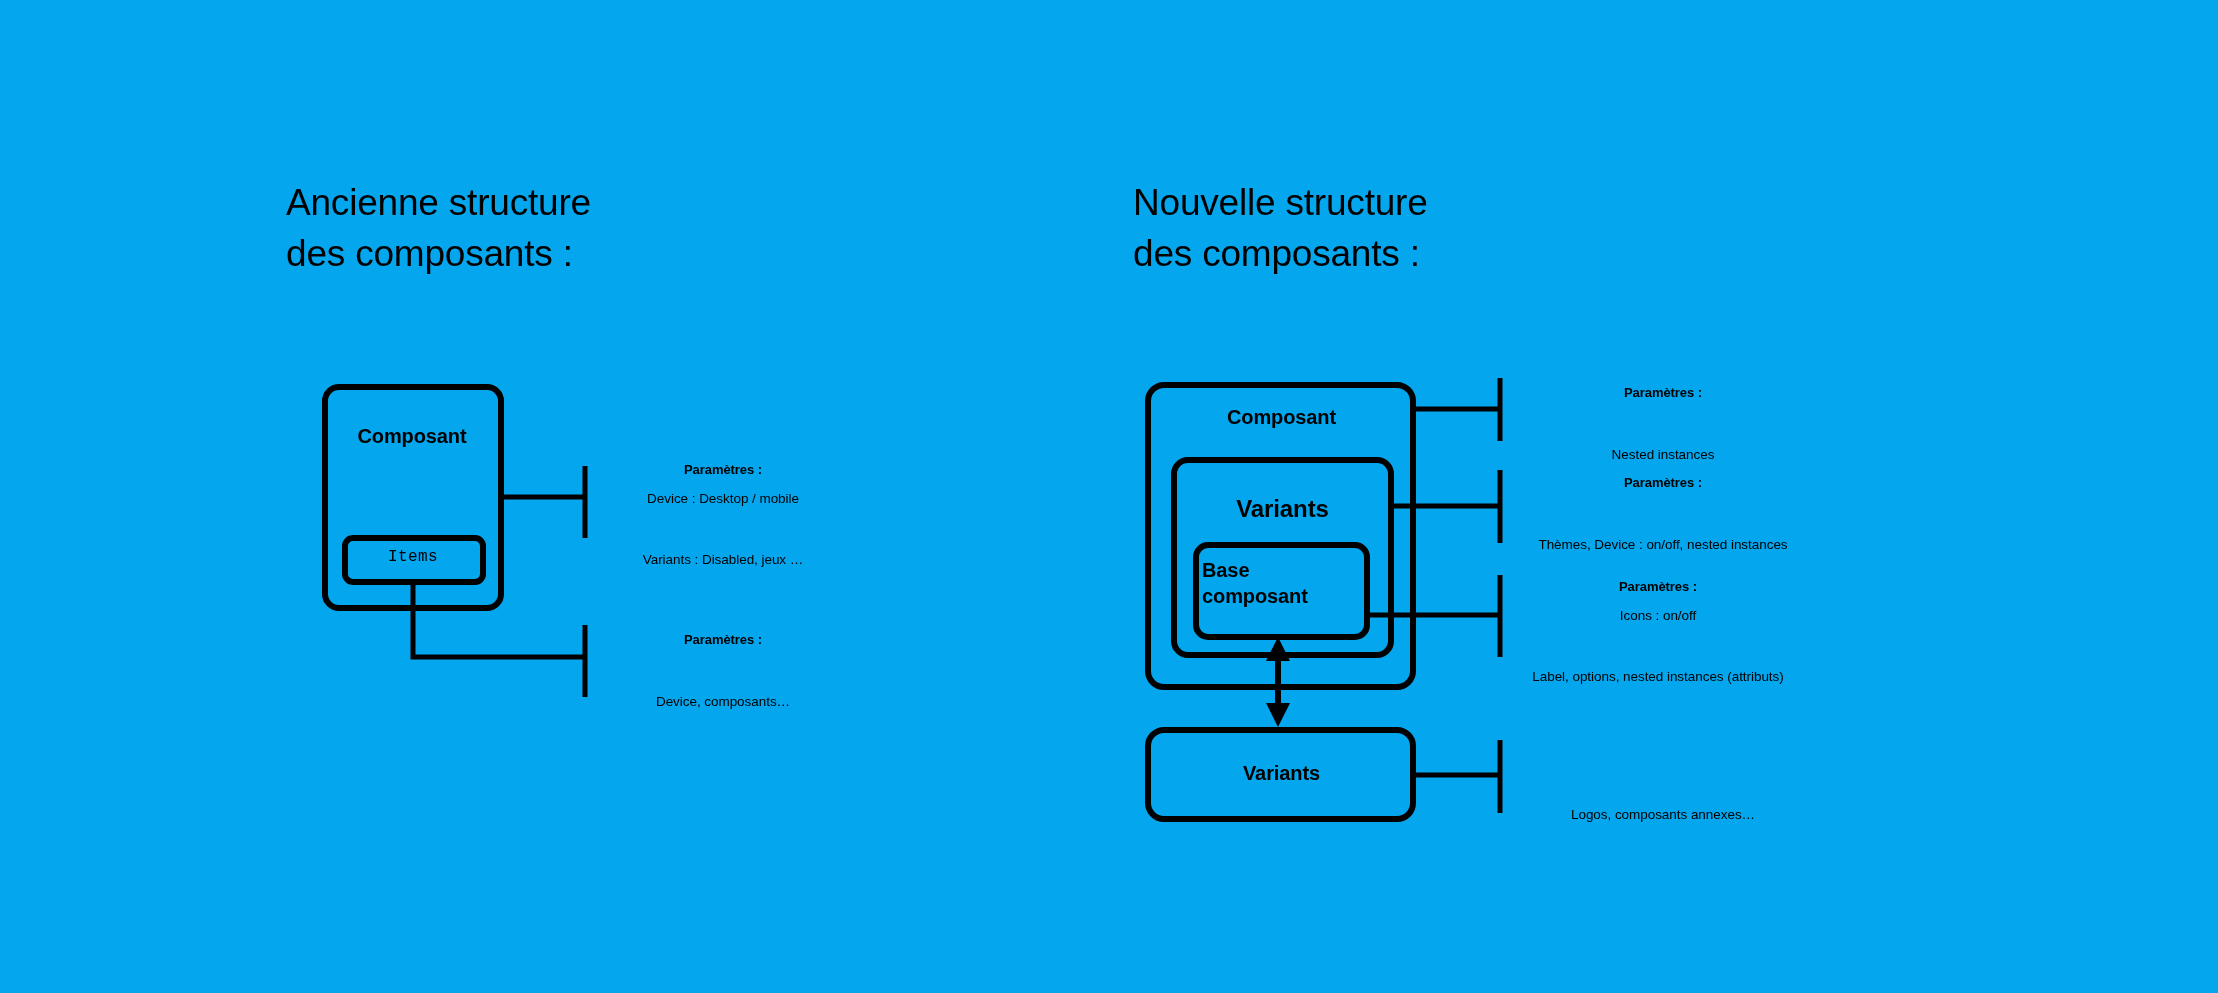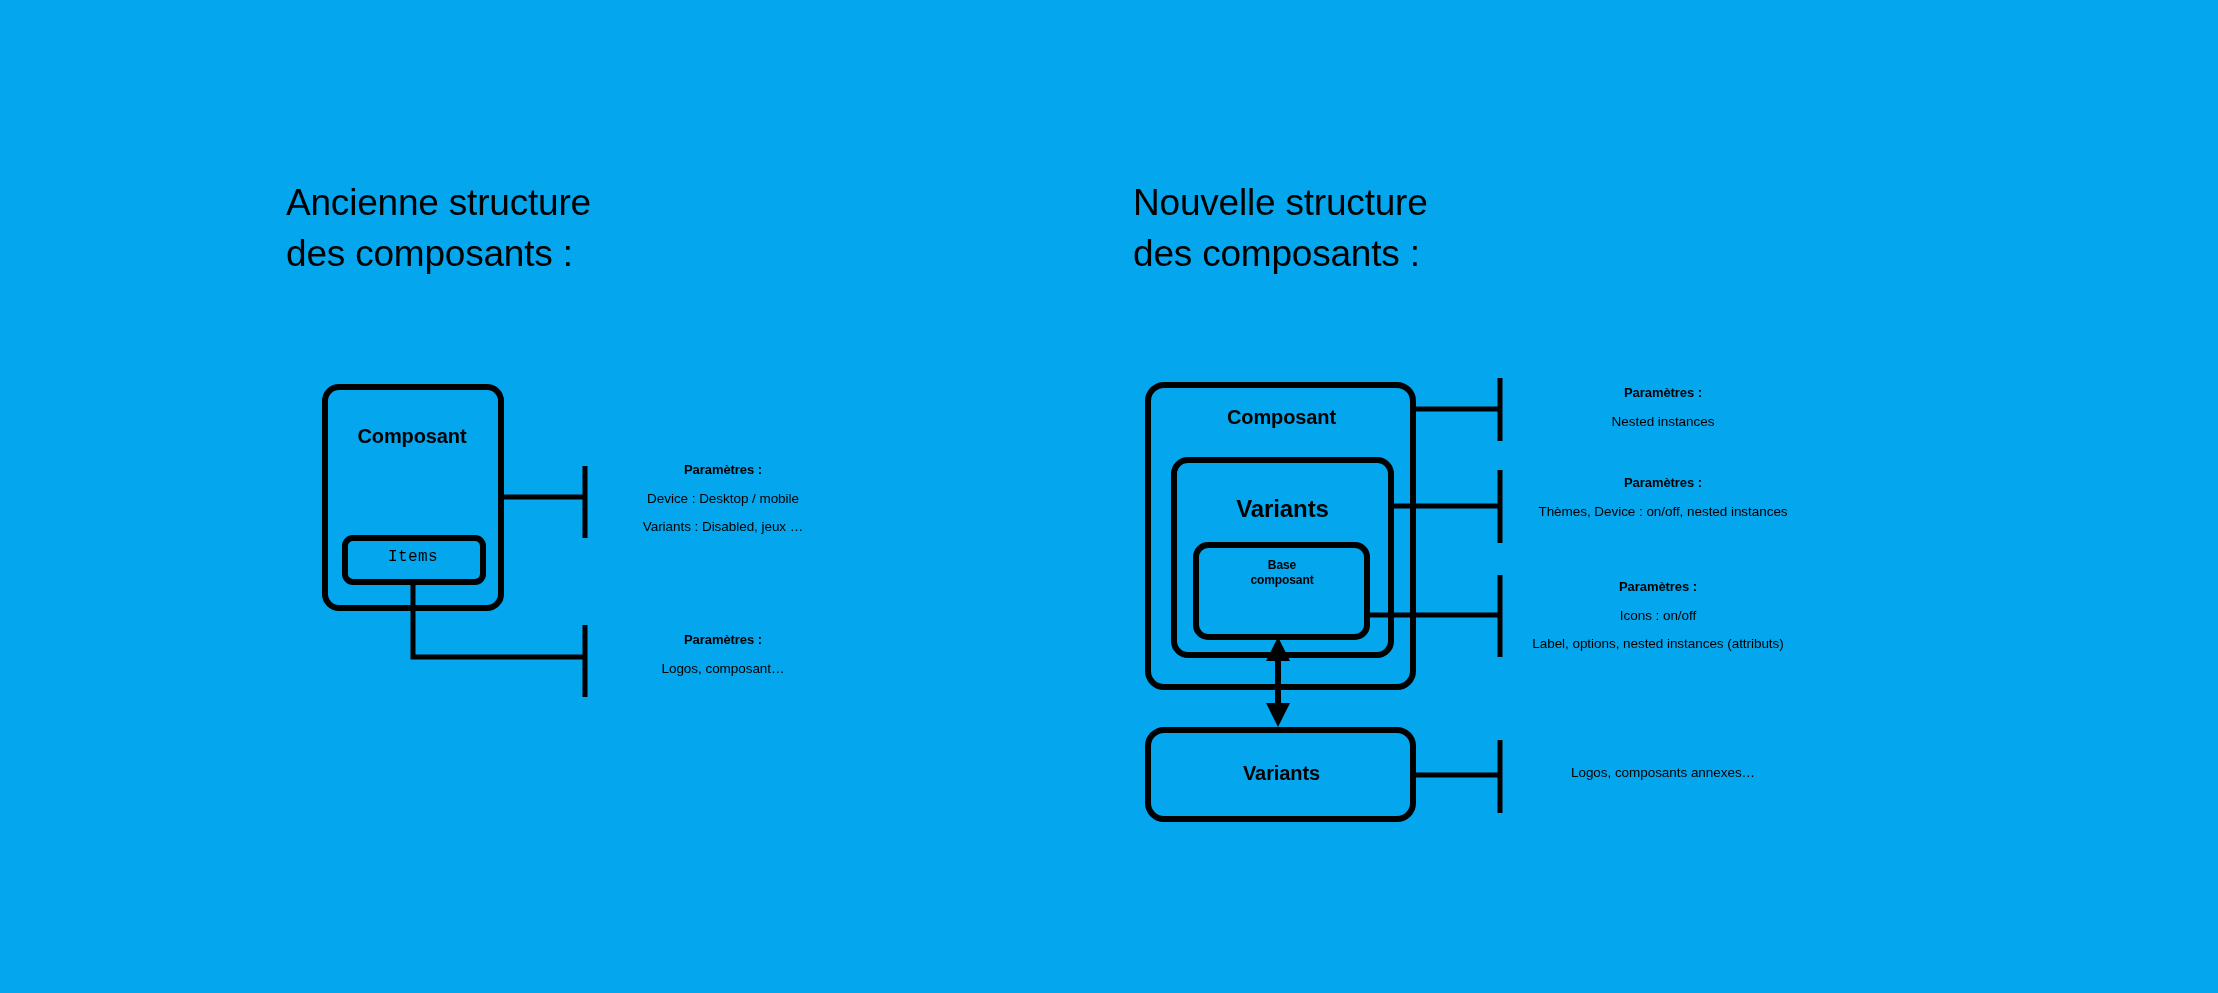--- a/index.html
+++ b/index.html
@@ -64,22 +64,22 @@
   .lbl-composant-new {
     left: 1148px; top: 406px; width: 267px;
     font-size: 20px;
   }
   .lbl-variants {
     left: 1177px; top: 495px; width: 211px;
     font-size: 24px;
   }
   .lbl-base-composant {
     left: 1202px; top: 558px; width: 160px;
-    font-size: 12px;
-    text-align: center;
+    font-size: 20px;
+    text-align: left;
     line-height: 1.28;
   }
   .lbl-attributs {
     left: 1148px; top: 762px; width: 267px;
     font-size: 20px;
   }
 
   
   .annotation {
     position: absolute;
@@ -94,21 +94,21 @@
     letter-spacing: -0.05px;
     margin: 0 0 9px 0;
   }
   .ann-line {
     font-size: 13.5px;
     font-weight: 400;
     line-height: 1.45;
     letter-spacing: -0.05px;
     margin: 0 0 9px 0;
   }
-  .ann-line:last-child { margin-bottom: 0; }
+  .ann-line:last-child { margin-bottom: 0; margin-top: 42px; }
 
   .ann-old-params { left: 588px; top: 461px; }
   .ann-old-deps   { left: 588px; top: 631px; }
 
   .ann-new-1 { left: 1528px; top: 384px; }
   .ann-new-2 { left: 1528px; top: 474px; }
   .ann-new-3 { left: 1528px; top: 578px; width: 260px; }
   .ann-new-4 { left: 1528px; top: 763px; }
 </style>
 </head>
@@ -173,21 +173,21 @@
   <div class="box-label lbl-attributs">Variants</div>
 
   <div class="annotation ann-old-params">
     <div class="ann-title">Paramètres :</div>
     <div class="ann-line">Device : Desktop / mobile</div>
     <div class="ann-line">Variants : Disabled, jeux …</div>
   </div>
 
   <div class="annotation ann-old-deps">
     <div class="ann-title">Paramètres :</div>
-    <div class="ann-line">Logos, composant…</div>
+    <div class="ann-line">Device, composants…</div>
   </div>
 
   <div class="annotation ann-new-1">
     <div class="ann-title">Paramètres :</div>
     <div class="ann-line">Nested instances</div>
   </div>
 
   <div class="annotation ann-new-2">
     <div class="ann-title">Paramètres :</div>
     <div class="ann-line">Thèmes, Device : on/off, nested instances</div>

